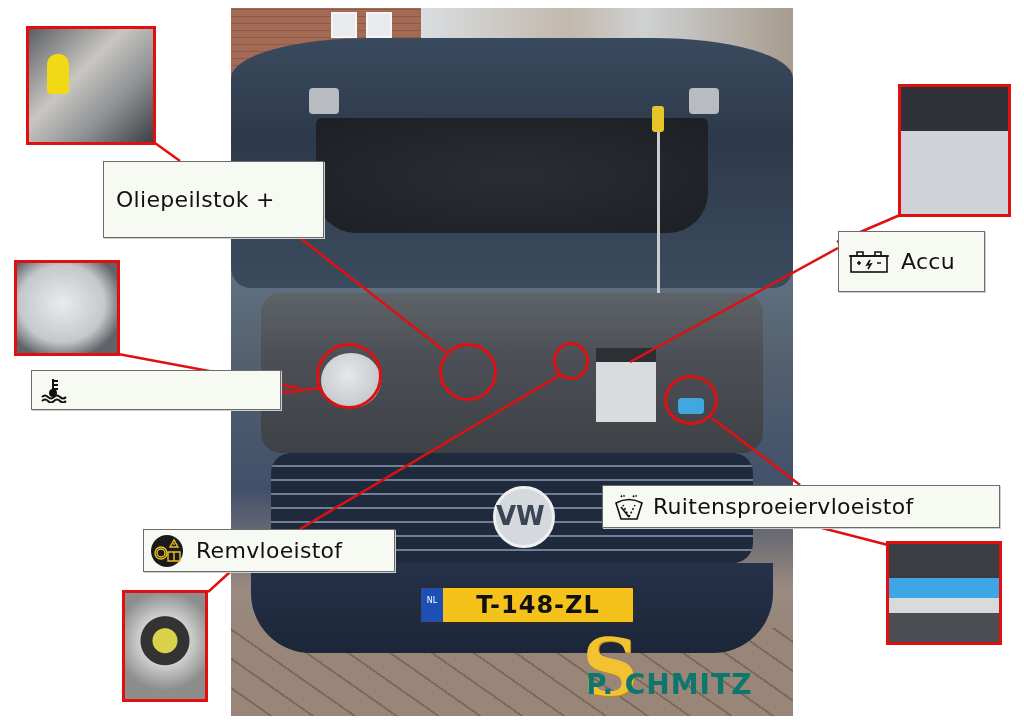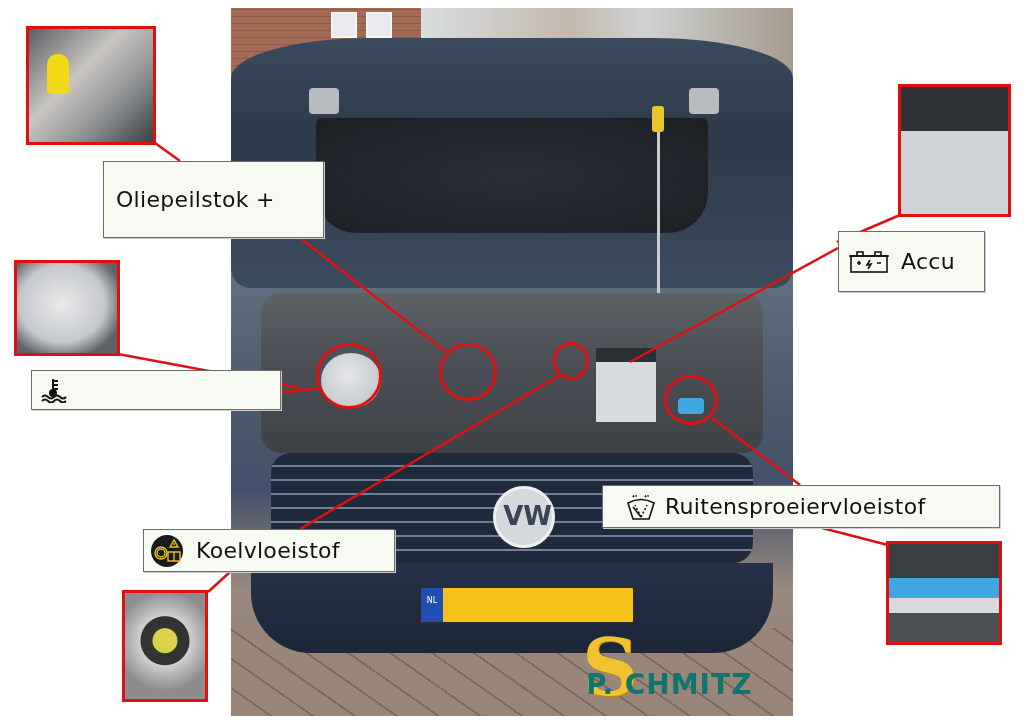--- a/index.html
+++ b/index.html
@@ -24,21 +24,21 @@
   .engine { left:30px; top:285px; width:502px; height:160px; border-radius:20px;
             background: linear-gradient(#5e6368, #4c5056 40%, #3e4247); }
   .reservoir { left:90px; top:345px; width:60px; height:55px; border-radius:50%;
                background: radial-gradient(circle at 45% 40%, #e6e8ea, #b7bcc1); }
   .battery { left:365px; top:340px; width:60px; height:60px; background:#d9dcdf; border-top:14px solid #2c2f33; }
   .washer-cap { left:447px; top:390px; width:26px; height:16px; background:#3fa8e0; border-radius:4px; }
   .grille { left:40px; top:445px; width:482px; height:110px; border-radius:20px;
             background: repeating-linear-gradient(0deg,#202a3d 0 12px,#6f7f95 12px 14px); }
   .vw-logo { left:262px; top:478px; width:56px; height:56px; border-radius:50%;
              background:#d5d8dc; border:3px solid #eef0f2; color:#3a4455; font-weight:bold;
-             font-size:26px; text-align:right; line-height:54px; }
+             font-size:26px; text-align:left; line-height:54px; }
   .bumper { left:20px; top:555px; width:522px; height:90px; border-radius:0 0 60px 60px;
             background: linear-gradient(#25324a, #1c2638); }
   .plate { left:188px; top:578px; width:212px; height:34px; background:#f4c21a; border:2px solid #2b2b2b;
            border-radius:3px; display:flex; align-items:center; }
   .plate-eu { width:22px; height:100%; background:#1e4fb5; color:#fff; font-size:8px; display:flex;
               align-items:flex-end; justify-content:center; padding-bottom:17px; box-sizing:border-box; }
   .plate-text { flex:1; text-align:center; font-family:"DejaVu Sans", sans-serif; font-weight:bold;
                 font-size:24px; letter-spacing:1px; color:#111; }
   .pavement { left:0; top:620px; width:562px; height:88px;
               background: repeating-linear-gradient(35deg,#9a8678 0 22px,#7c6a5f 22px 24px),#8f7d70; }
@@ -68,21 +68,21 @@
            font-family:"DejaVu Sans", sans-serif; color:#111; display:flex; align-items:center;
            box-sizing:border-box; white-space:nowrap; }
   .label .txt { font-size:22px; letter-spacing:0.3px; }
   .icon { display:inline-flex; align-items:center; justify-content:center; margin-right:8px; }
 
   .lbl-oil { left:103px; top:161px; width:221px; height:77px; flex-direction:column; align-items:flex-start;
              justify-content:center; padding-left:12px;gap:40px; }
   .lbl-oil .row { display:flex; align-items:center; line-height:30px; }
   .lbl-cool { left:31px; top:370px; width:250px; height:40px; padding-left:8px; }
   .lbl-accu { left:838px; top:231px; width:147px; height:61px; padding-left:10px; }
-  .lbl-washer { left:602px; top:485px; width:398px; height:43px; padding-left:22px; }
+  .lbl-washer { left:602px; top:485px; width:398px; height:43px; padding-left:10px; }
   .lbl-brake { left:143px; top:529px; width:252px; height:43px; padding-left:6px; }
 
   
   .logo { left:578px; top:628px; width:210px; height:80px; }
   .logo-s { position:absolute; left:4px; top:0; font-size:78px; font-weight:bold; color:#f2c230;
             font-family:"DejaVu Serif", serif; line-height:80px; text-shadow:1px 1px 0 #b88a10; }
   .logo-l1 { position:absolute; left:48px; top:8px; font-size:24px; font-weight:bold; color:#222; letter-spacing:1px; }
   .logo-l2 { position:absolute; left:8px; top:40px; font-size:28px; font-weight:bold; color:#0f766e; letter-spacing:1px; }
 </style>
 </head>
@@ -102,20 +102,21 @@
   <div class="abs engine"></div>
   <div class="abs reservoir"></div>
   <div class="abs battery"></div>
   <div class="abs washer-cap"></div>
   <div class="abs grille"></div>
   <div class="abs vw-logo">VW</div>
   <div class="abs pavement"></div>
   <div class="abs bumper"></div>
   <div class="abs plate">
     <div class="plate-eu">NL</div>
+    <div class="plate-text">T-148-ZL</div>
   </div>
 </div>
 
 <div class="abs ring" style="left:316px;top:343px;width:66px;height:66px;"></div>
 <div class="abs ring" style="left:439px;top:343px;width:58px;height:58px;"></div>
 <div class="abs ring" style="left:553px;top:342px;width:36px;height:38px;"></div>
 <div class="abs ring" style="left:664px;top:375px;width:54px;height:50px;"></div>
 
 <svg id="lines" class="abs" viewBox="0 0 1024 724">
   <g stroke="#e01010" stroke-width="2.5" fill="none">
@@ -193,19 +194,19 @@
         <circle cx="17" cy="17" r="16" fill="#1a1a1a"></circle>
       <g stroke="#e8c020" stroke-width="1.4" fill="none">
         <circle cx="11" cy="19" r="4"></circle>
           <circle cx="11" cy="19" r="6"></circle>
         <path d="M20 13 L24 6 L28 13 Z"></path>
           <path d="M24 9 V11"></path>
         <path d="M18 18 H30 V27 H18 Z M24 18 V27"></path>
         </g>
       </svg>
   </span>
-  <span class="txt">Koelvloeistof</span>
+  <span class="txt">Remvloeistof</span>
 </div>
 
 <div class="abs logo">
   <span class="logo-s">S</span>
   <span class="logo-l2">P. CHMITZ</span>
 </div>
 
 </body></html>

